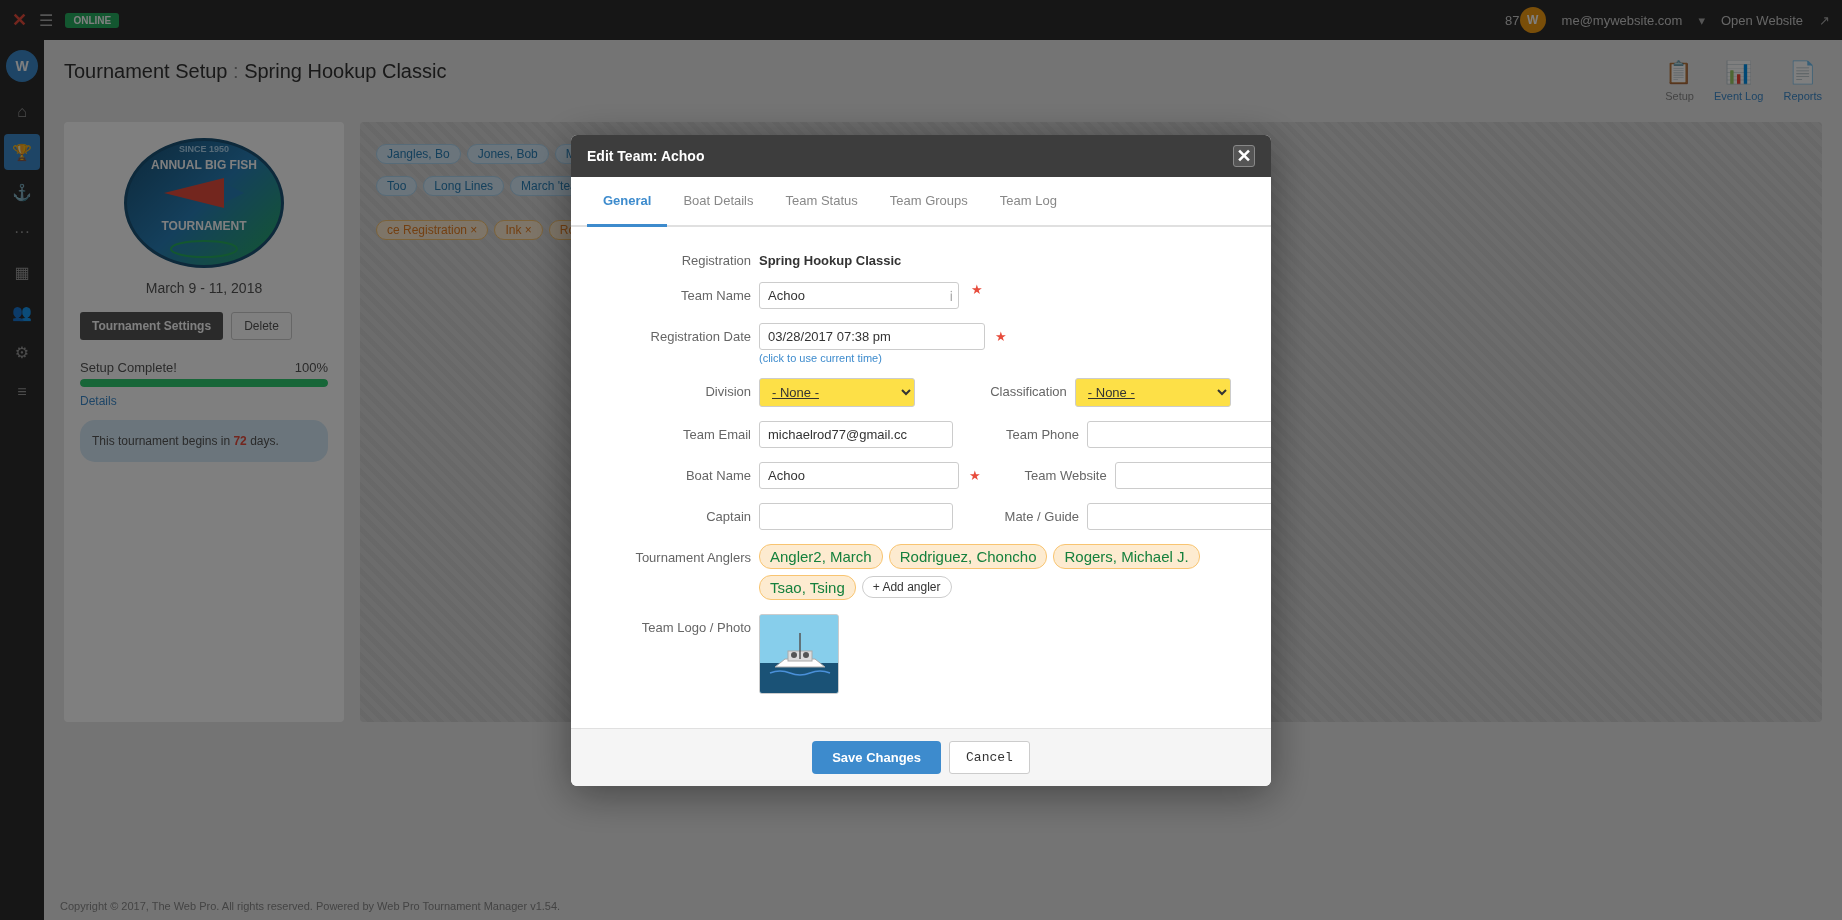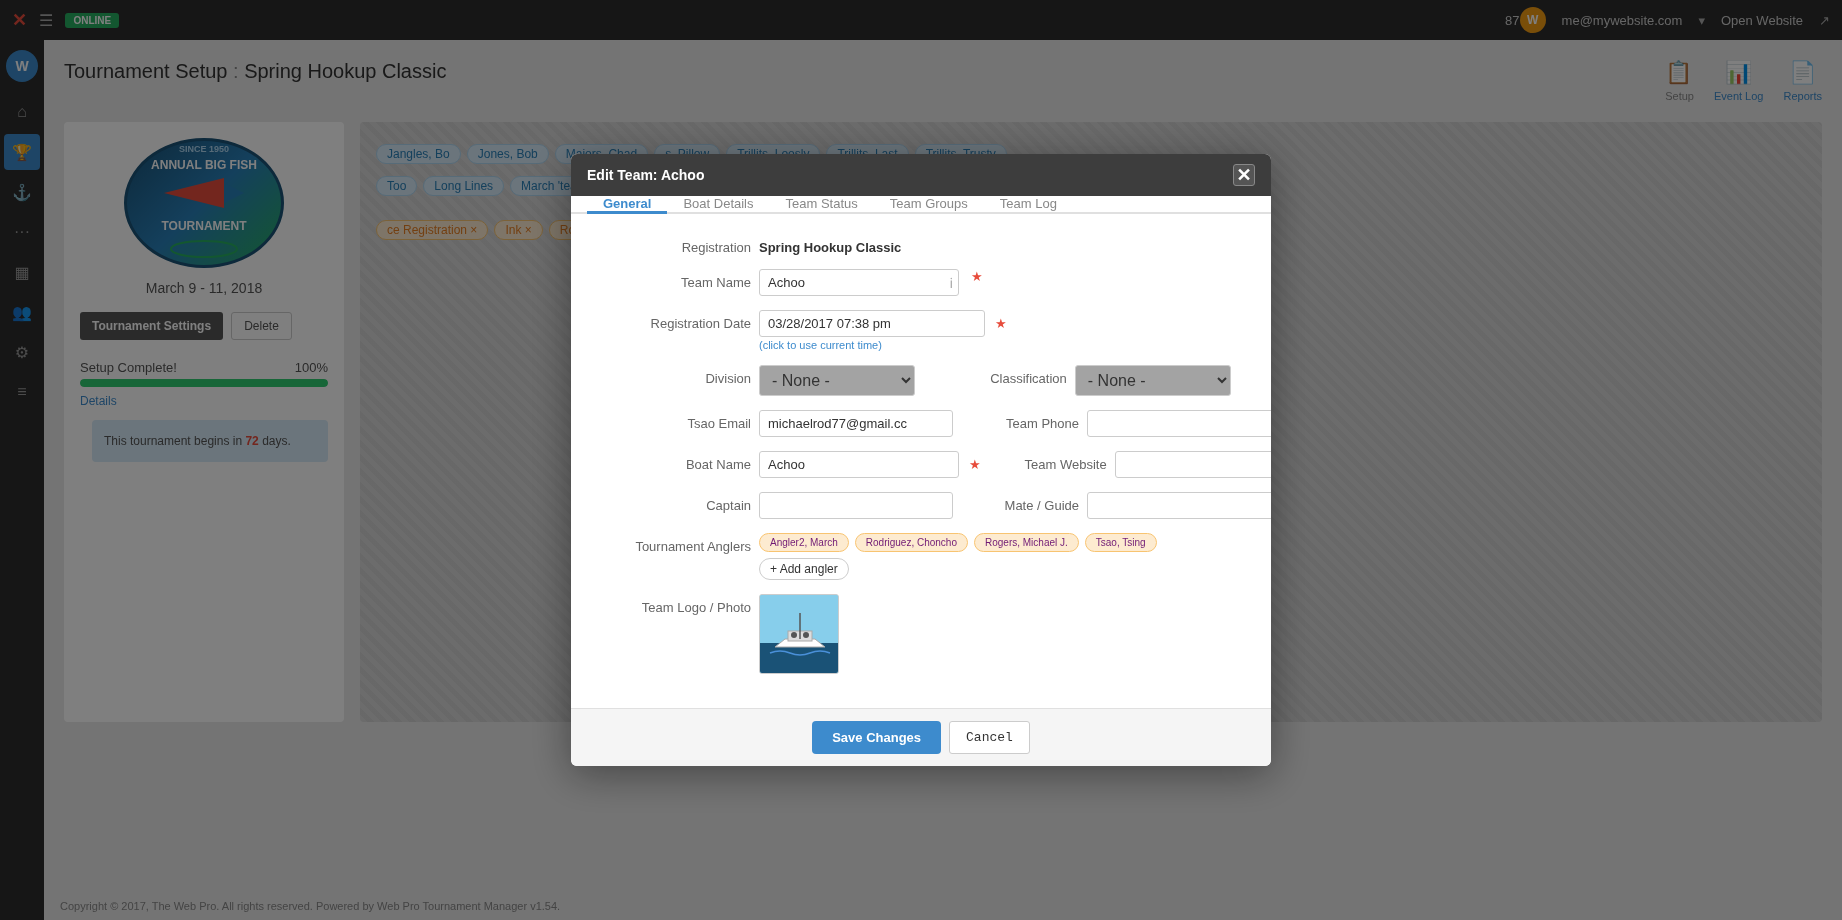--- a/index.html
+++ b/index.html
@@ -165,27 +165,26 @@
       margin-bottom: 6px;
     }
     .progress-fill {
       height: 100%;
       background: #2ecc71;
       border-radius: 4px;
     }
     .details-link { color: #3d8bcd; font-size: 12px; cursor: pointer; }
     .notice-box {
       background: #d6eaf8;
-      border-radius: 4px;
+      border-radius: 15px;
       padding: 12px;
       font-size: 12px;
       color: #555;
       margin-top: 12px;
       line-height: 1.5;
-      margin-left: 12px;
     }
     .notice-box strong { color: #e74c3c; }
 
     
     .right-panel {
       flex: 1;
       margin-left: 16px;
       background: #d8d8d8;
       background-image: repeating-linear-gradient(
         45deg,
@@ -255,21 +254,21 @@
       border-radius: 3px;
       background: #555;
     }
     .modal-tabs {
       display: flex;
       border-bottom: 2px solid #e0e0e0;
       background: white;
       padding: 0 16px;
     }
     .modal-tab {
-      padding: 0 16px;
+      padding: 16px 16px;
       cursor: pointer;
       font-size: 13px;
       color: #888;
       border-bottom: 3px solid transparent;
       margin-bottom: -2px;
     }
     .modal-tab.active {
       color: #3d8bcd;
       border-bottom-color: #3d8bcd;
       font-weight: bold;
@@ -308,42 +307,43 @@
       width: 200px;
     }
     .form-input-wide { width: 240px; }
     .form-input-date { width: 226px; }
     .required-star { color: #e74c3c; margin-left: 4px; }
     .date-hint { font-size: 11px; color: #3d8bcd; cursor: pointer; margin-top: 2px; }
     .form-select {
       border: 1px solid #ccc;
       border-radius: 3px;
       padding: 5px 8px;
-      font-size: 16px;
+      font-size: 13px;
       color: #333;
       width: 180px;
-      background: #a3a3a3;
-      cursor: pointer;
+      background: #fde047;
+      cursor: pointer;
+      text-decoration: underline;
     }
     .sub-label {
       width: 110px;
       text-align: right;
       font-size: 13px;
       color: #666;
       padding-top: 6px;
       flex-shrink: 0;
     }
     .anglers-container { display: flex; flex-wrap: wrap; gap: 6px; align-items: center; }
     .angler-tag {
       background: #fdebd0;
-      color: #701a75;
+      color: #15803d;
       border: 1px solid #f8c471;
       padding: 3px 10px;
       border-radius: 12px;
-      font-size: 10px;
+      font-size: 15px;
       cursor: pointer;
     }
     .add-angler-btn {
       background: white;
       border: 1px solid #ccc;
       border-radius: 12px;
       padding: 3px 10px;
       font-size: 12px;
       color: #333;
       cursor: pointer;
@@ -601,21 +601,21 @@
           <option>- None -</option>
         </select>
         <div style="width:30px;"></div>
         <div class="sub-label">Classification</div>
         <select class="form-select">
           <option>- None -</option>
         </select>
       </div>
 
       <div class="form-row">
-        <div class="form-label">Tsao Email</div>
+        <div class="form-label">Team Email</div>
         <input class="form-input form-input-wide" type="text" value="michaelrod77@gmail.cc" style="">
         <div style="width:20px;"></div>
         <div class="sub-label">Team Phone</div>
         <input class="form-input" type="text" value="" style="">
       </div>
 
       <div class="form-row">
         <div class="form-label">Boat Name</div>
         <div style="display:flex; align-items:center; gap:6px;">
           <input class="form-input" type="text" value="Achoo" style="">

